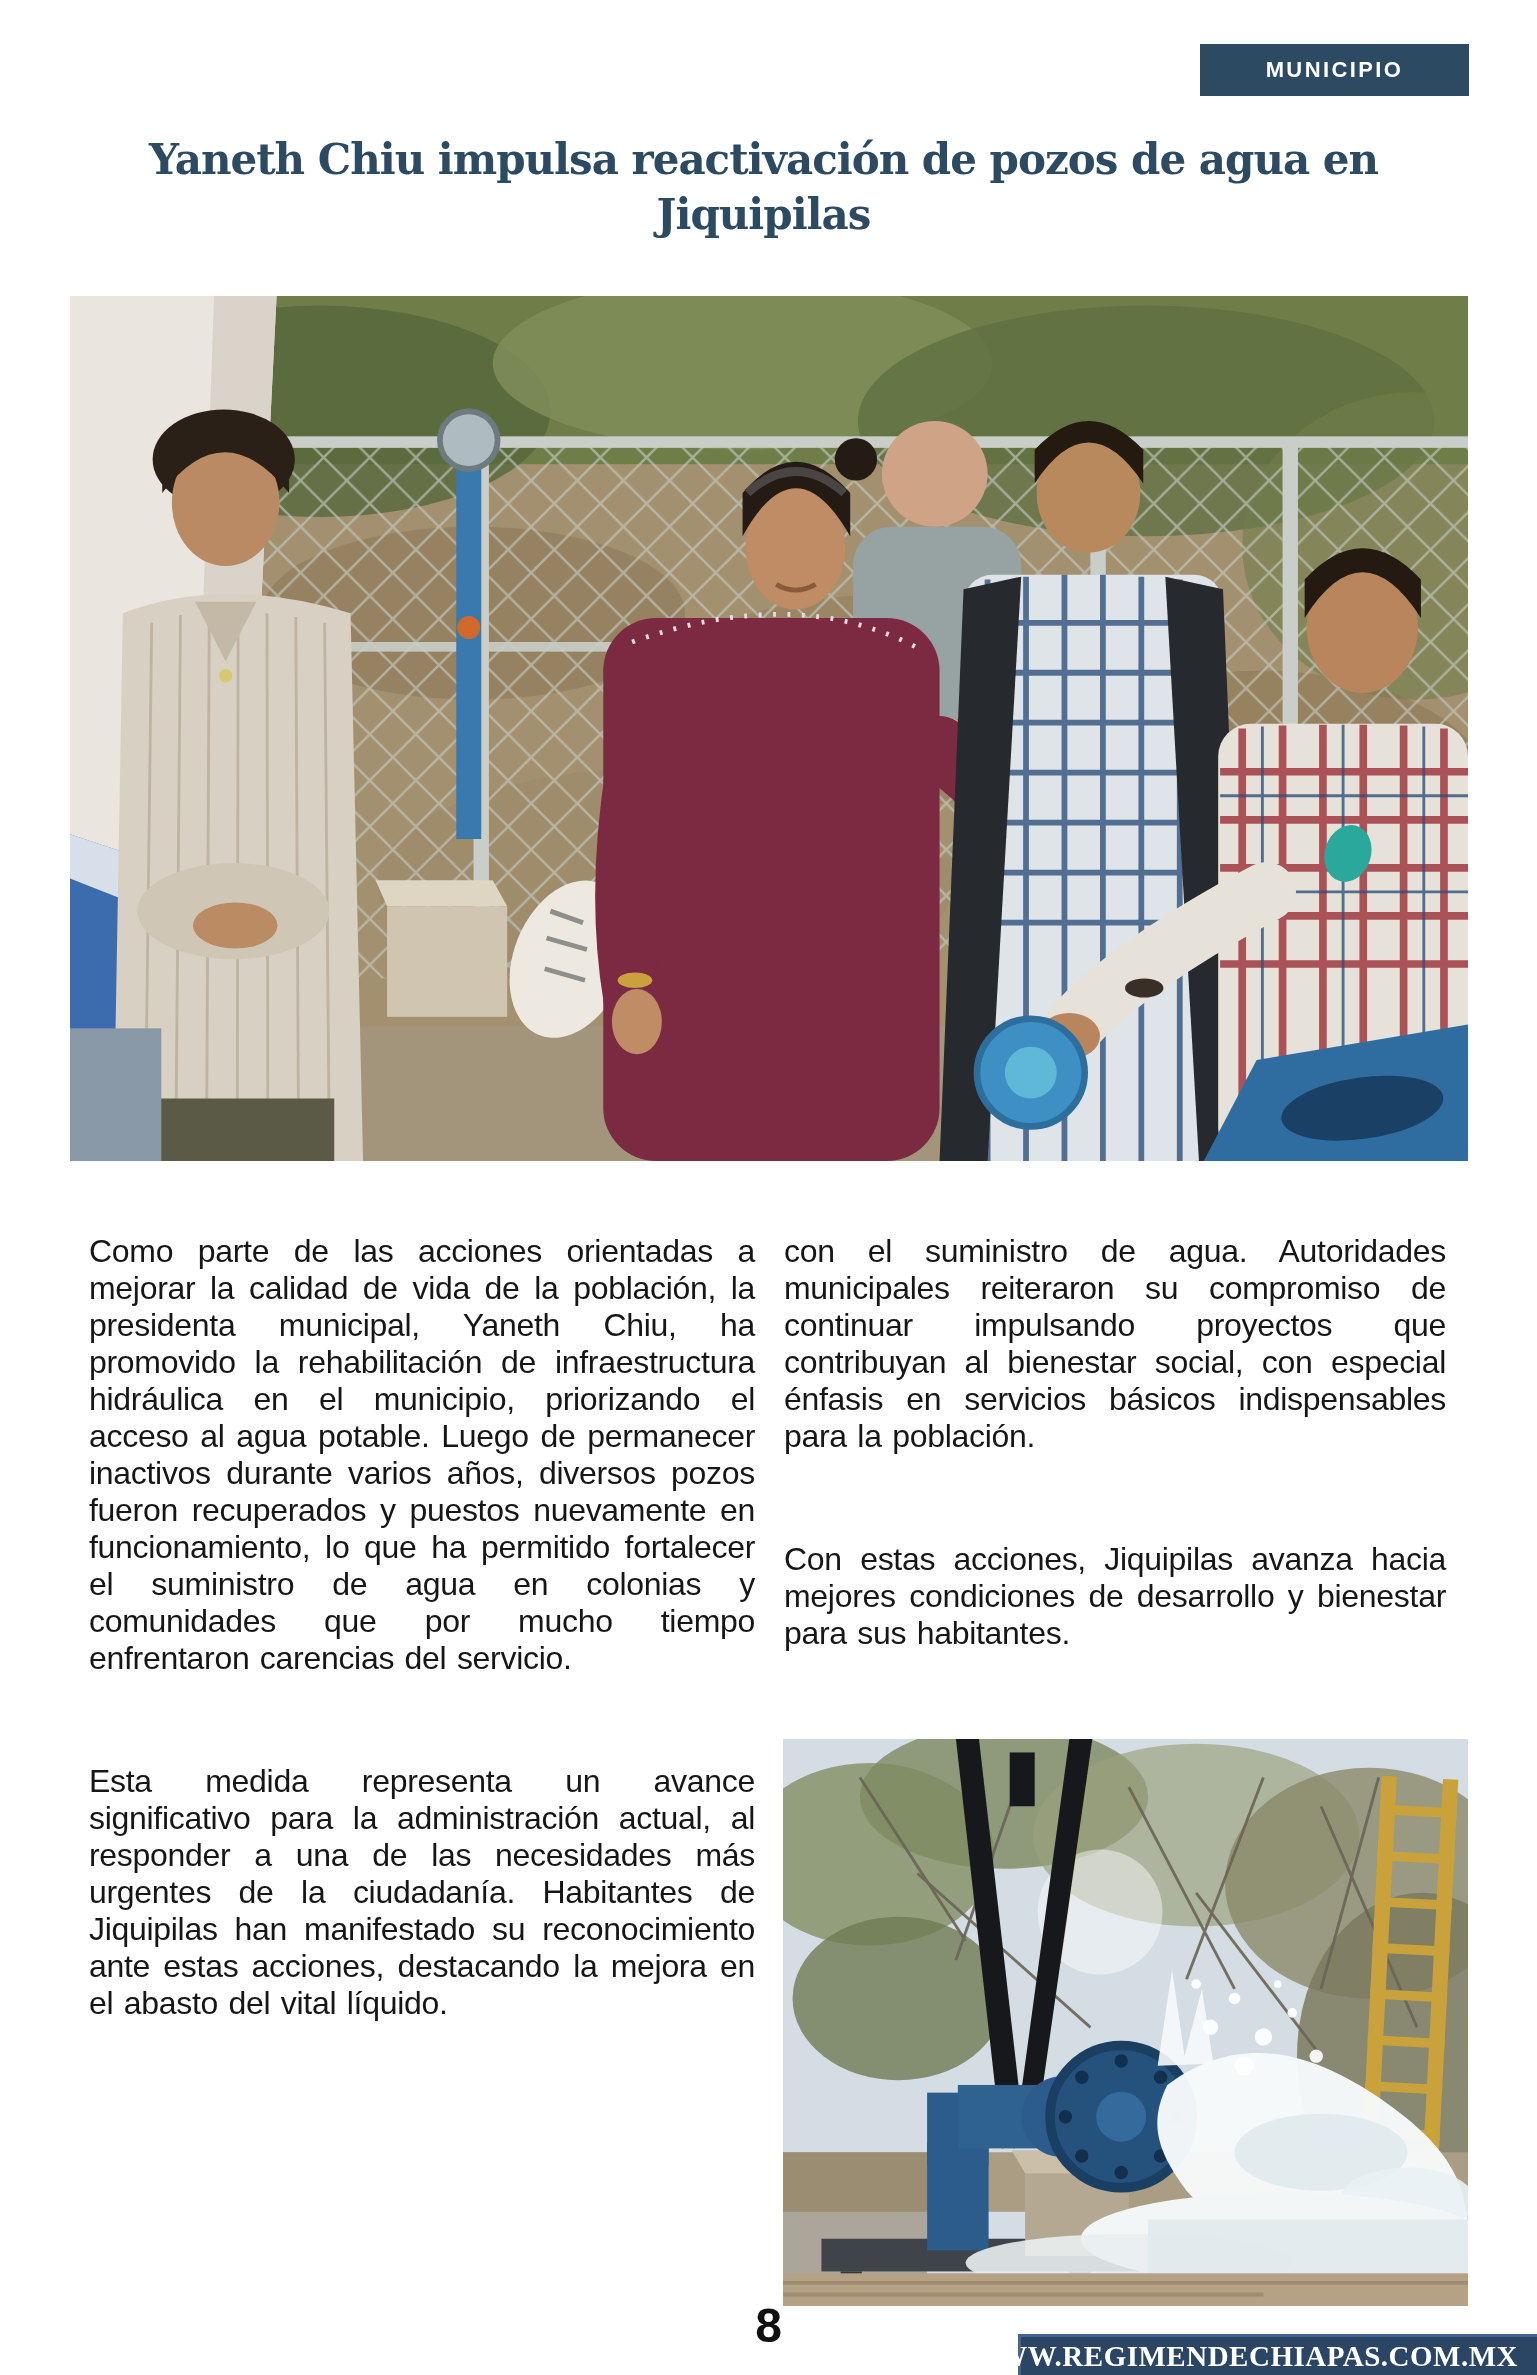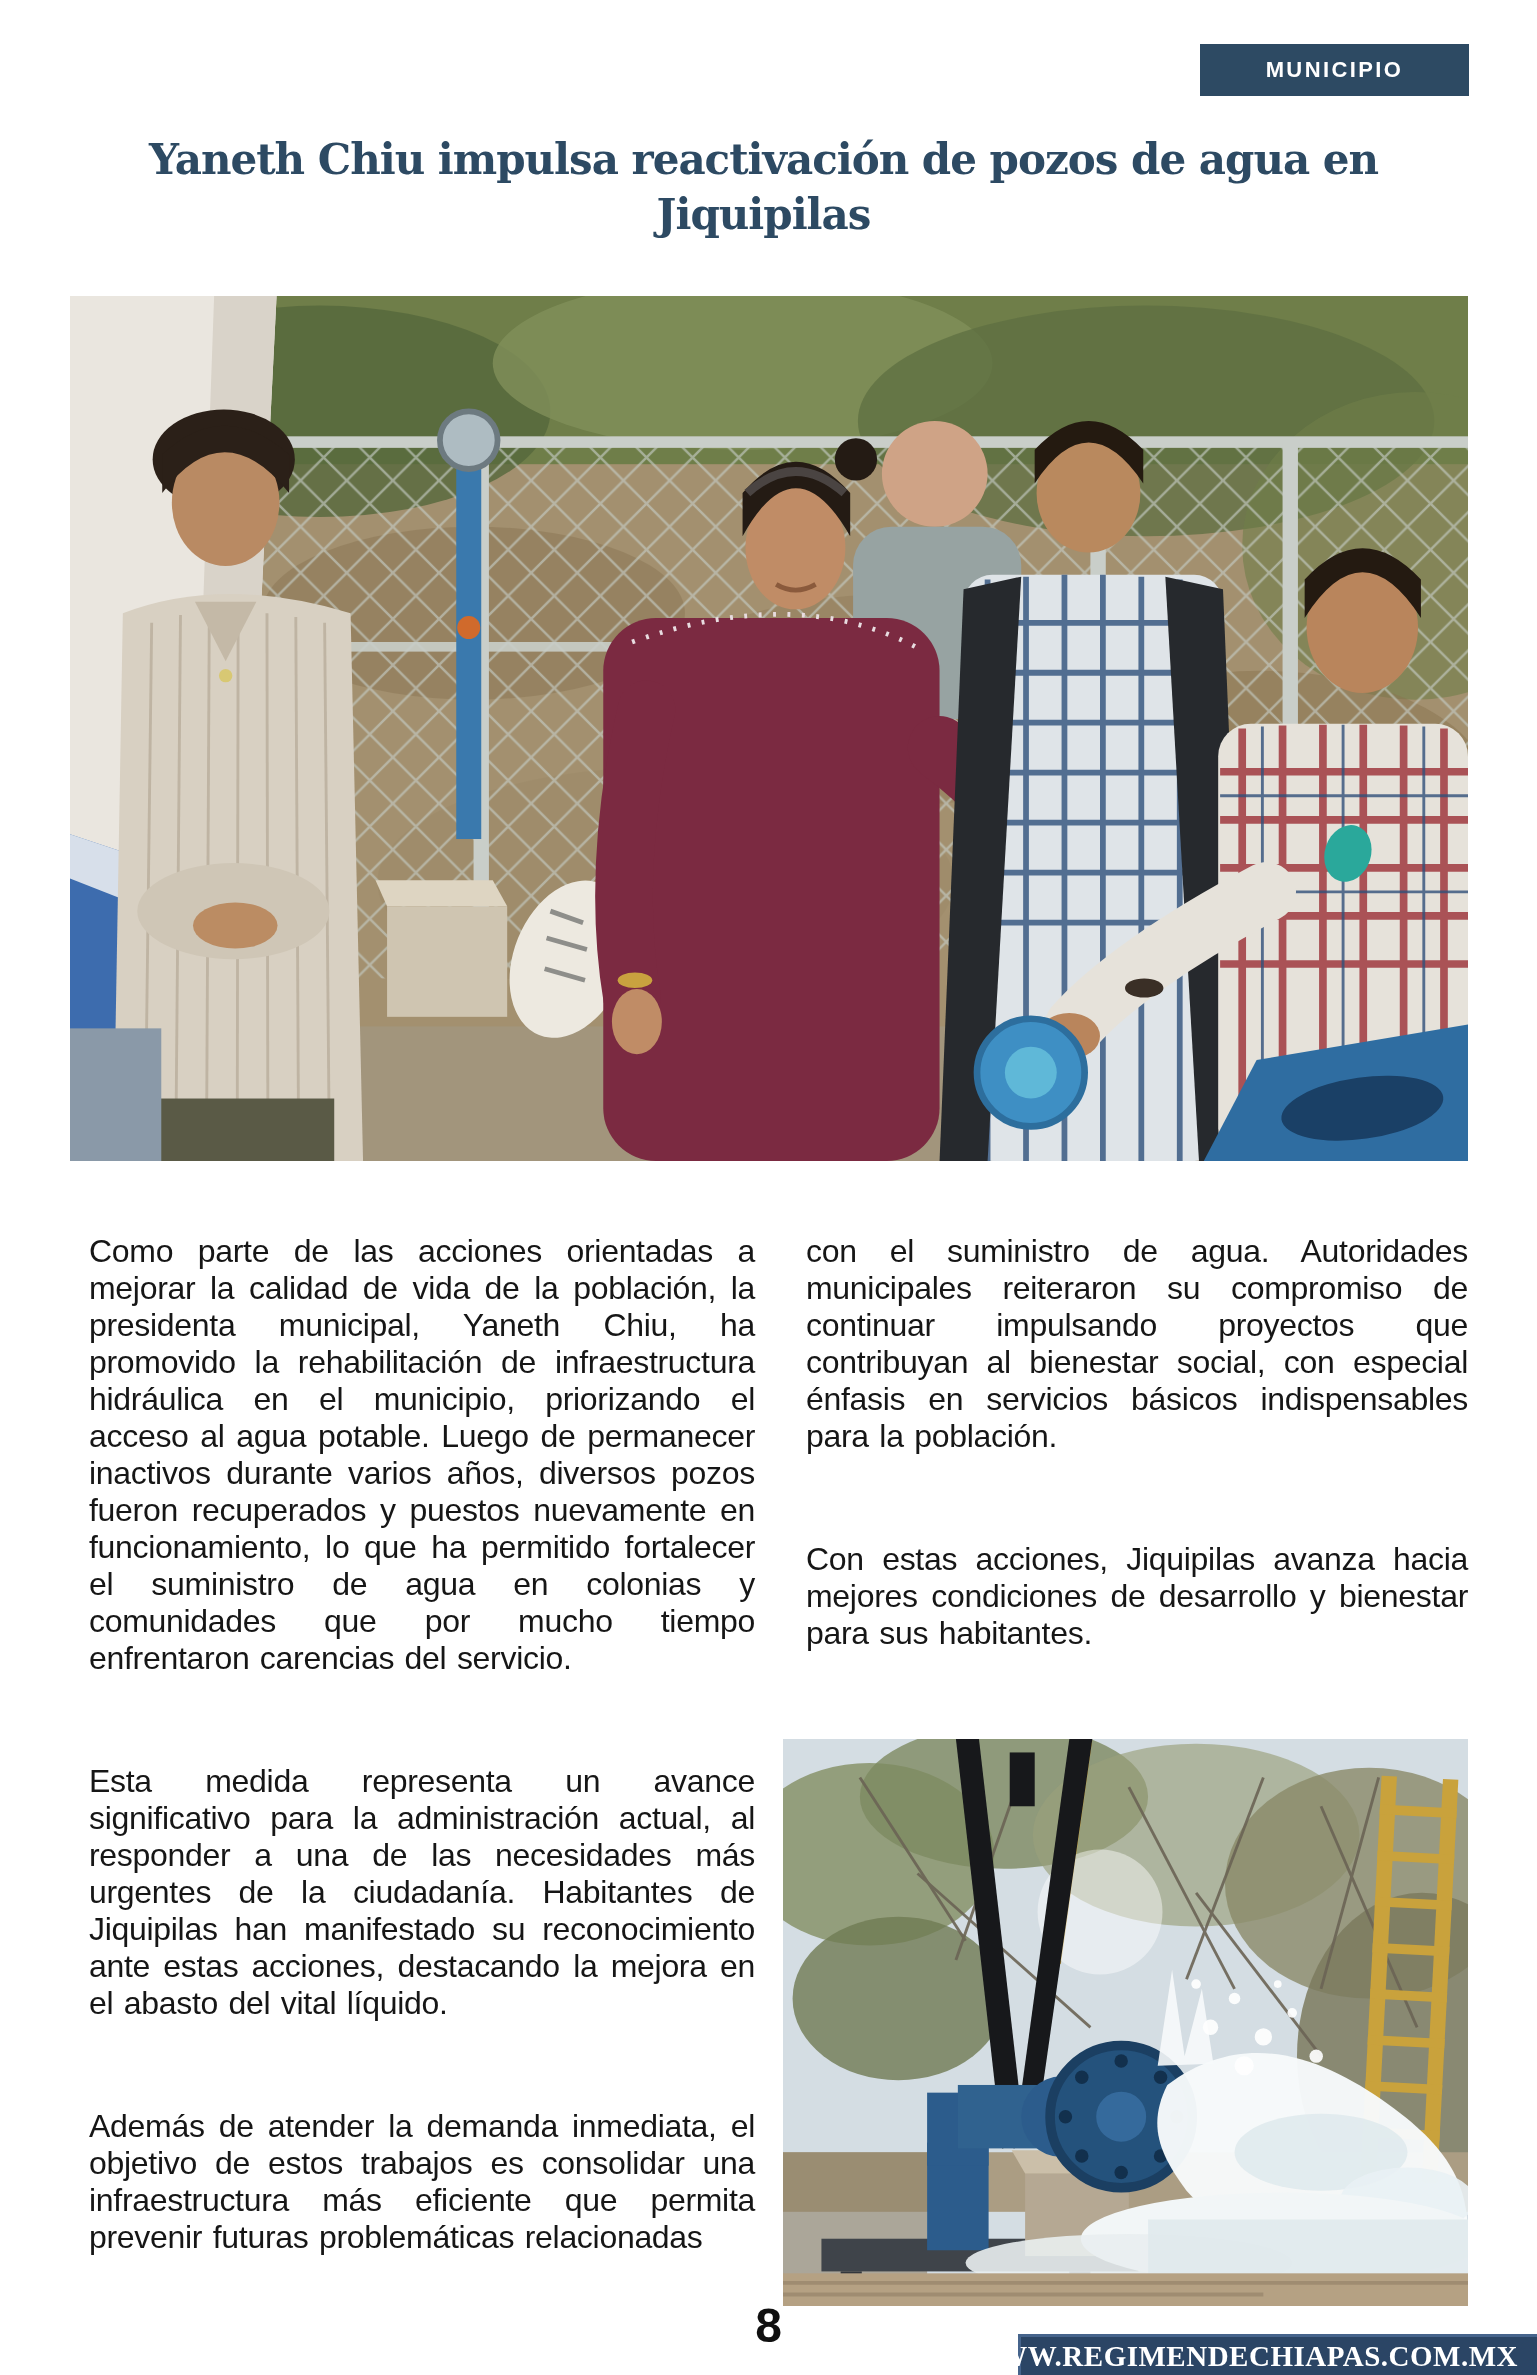--- a/index.html
+++ b/index.html
@@ -19,21 +19,21 @@
     font-size:42px;line-height:1.3;letter-spacing:-1px;
   }
 
   .photo{position:absolute;margin:0;padding:0;}
   .photo svg{display:block;width:100%;height:100%;}
   .photo1{left:70px;top:296px;width:1398px;height:865px;}
   .photo2{left:783px;top:1739px;width:685px;height:567px;}
 
   .col{position:absolute;top:1233px;}
   .col-left{left:73px;width:682px;}
-  .col-right{left:790px;width:678px;}
+  .col-right{left:768px;width:678px;}
   .col p{
     margin:0 0 86px 16px;text-align:justify;color:#161616;
     font-size:32px;line-height:37px;letter-spacing:-0.3px;word-spacing:1.9px;
   }
 
   .page-number{
     position:absolute;left:735px;top:2302px;width:67px;text-align:center;
     font-size:48px;font-weight:bold;color:#101010;line-height:1;
   }
 
@@ -185,21 +185,20 @@
       <circle cx="1000" cy="808" r="27" fill="#5fb8d8"></circle>
       <polygon points="1180,900 1235,795 1455,758 1455,900" fill="#2f6da1"></polygon>
       <ellipse cx="1345" cy="845" rx="85" ry="32" fill="#1a4066" transform="rotate(-8 1345 845)"></ellipse>
       <rect x="0" y="762" width="95" height="138" fill="#8a99a8"></rect>
     </svg>
   </figure>
 
   <div class="col col-left">
     <p>Como parte de las acciones orientadas a mejorar la calidad de vida de la población, la presidenta municipal, Yaneth Chiu, ha promovido la rehabilitación de infraestructura hidráulica en el municipio, priorizando el acceso al agua potable. Luego de permanecer inactivos durante varios años, diversos pozos fueron recuperados y puestos nuevamente en funcionamiento, lo que ha permitido fortalecer el suministro de agua en colonias y comunidades que por mucho tiempo enfrentaron carencias del servicio.</p>
     <p>Esta medida representa un avance significativo para la administración actual, al responder a una de las necesidades más urgentes de la ciudadanía. Habitantes de Jiquipilas han manifestado su reconocimiento ante estas acciones, destacando la mejora en el abasto del vital líquido.</p>
-    <p>Además de atender la demanda inmediata, el objetivo de estos trabajos es consolidar una infraestructura más eficiente que permita prevenir futuras problemáticas relacionadas</p>
   </div>
   <div class="col col-right">
     <p>con el suministro de agua. Autoridades municipales reiteraron su compromiso de continuar impulsando proyectos que contribuyan al bienestar social, con especial énfasis en servicios básicos indispensables para la población.</p>
     <p>Con estas acciones, Jiquipilas avanza hacia mejores condiciones de desarrollo y bienestar para sus habitantes.</p>
   </div>
 
   <figure class="photo photo2">
     <svg viewBox="0 0 713 590" preserveAspectRatio="none">
       <rect x="0" y="0" width="713" height="590" fill="#d4dde3"></rect>
 

